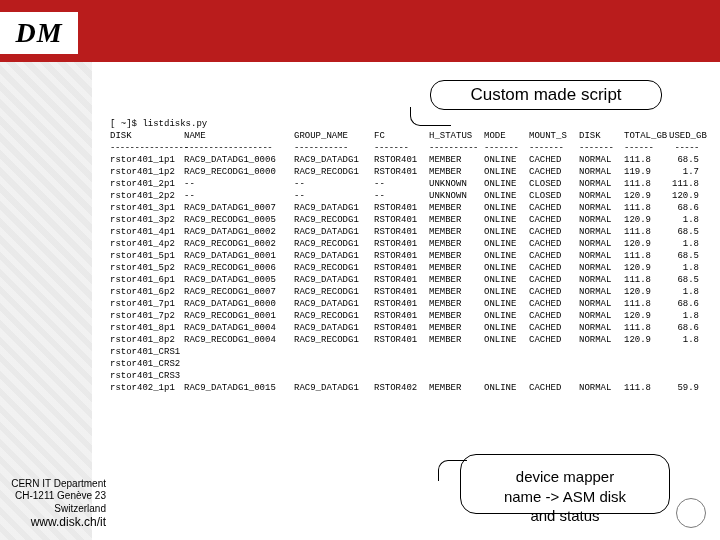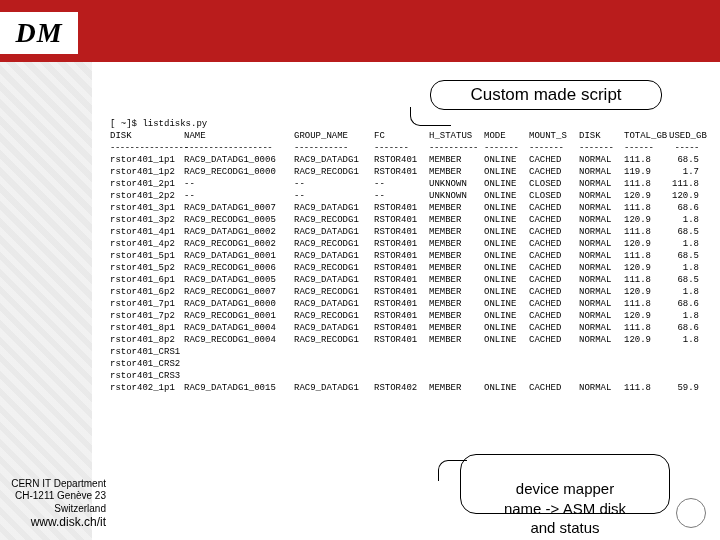--- a/index.html
+++ b/index.html
@@ -6,21 +6,21 @@
   .slide{position:relative;width:720px;height:540px}
   
   .topbar{position:absolute;left:0;top:0;width:720px;height:62px;background:#b91c1c}
   .dm-box{position:absolute;left:0;top:12px;width:78px;height:42px;background:#fff;color:#000;font:italic bold 28px/42px Georgia,serif;letter-spacing:1px;text-align:center}
   .title{position:absolute;left:106px;top:14px;color:#fff;font-size:32px;font-weight:400}
   .cern-it{position:absolute;right:18px;top:8px;color:#fff;font-size:11px;line-height:1;text-align:left}
   .cern-it .big{font:italic bold 26px/24px Georgia,serif;display:inline-block;vertical-align:middle}
   .cern-it .dept{font-size:10px;display:block}
   
   .callout1{position:absolute;left:430px;top:80px;width:230px;height:28px;background:#fff;border:1.5px solid #000;border-radius:14px;text-align:center;line-height:28px;font-size:17px;font-weight:400}
-  .callout2{position:absolute;left:460px;top:454px;width:210px;height:60px;background:#fff;border:1.5px solid #000;border-radius:16px;text-align:center;font-size:15px;padding-top:24px;box-sizing:border-box;line-height:1.3}
+  .callout2{position:absolute;left:460px;top:454px;width:210px;height:60px;background:#fff;border:1.5px solid #000;border-radius:16px;text-align:center;font-size:15px;padding-top:12px;box-sizing:border-box;line-height:1.3}
   
   .tail1{position:absolute;left:410px;top:107px;width:40px;height:18px;border-left:1.5px solid #000;border-bottom:1.5px solid #000;border-bottom-left-radius:10px}
   .tail2{position:absolute;left:438px;top:460px;width:28px;height:20px;border-left:1.5px solid #000;border-top:1.5px solid #000;border-top-left-radius:10px}
   
   .term{position:absolute;left:110px;top:118px;width:600px;font:9px/12px "Courier New",monospace;color:#000;white-space:nowrap}
   .term .row{display:flex}
   .term .c0{width:74px}
   .term .c1{width:110px}
   .term .c2{width:80px}
   .term .c3{width:55px}

